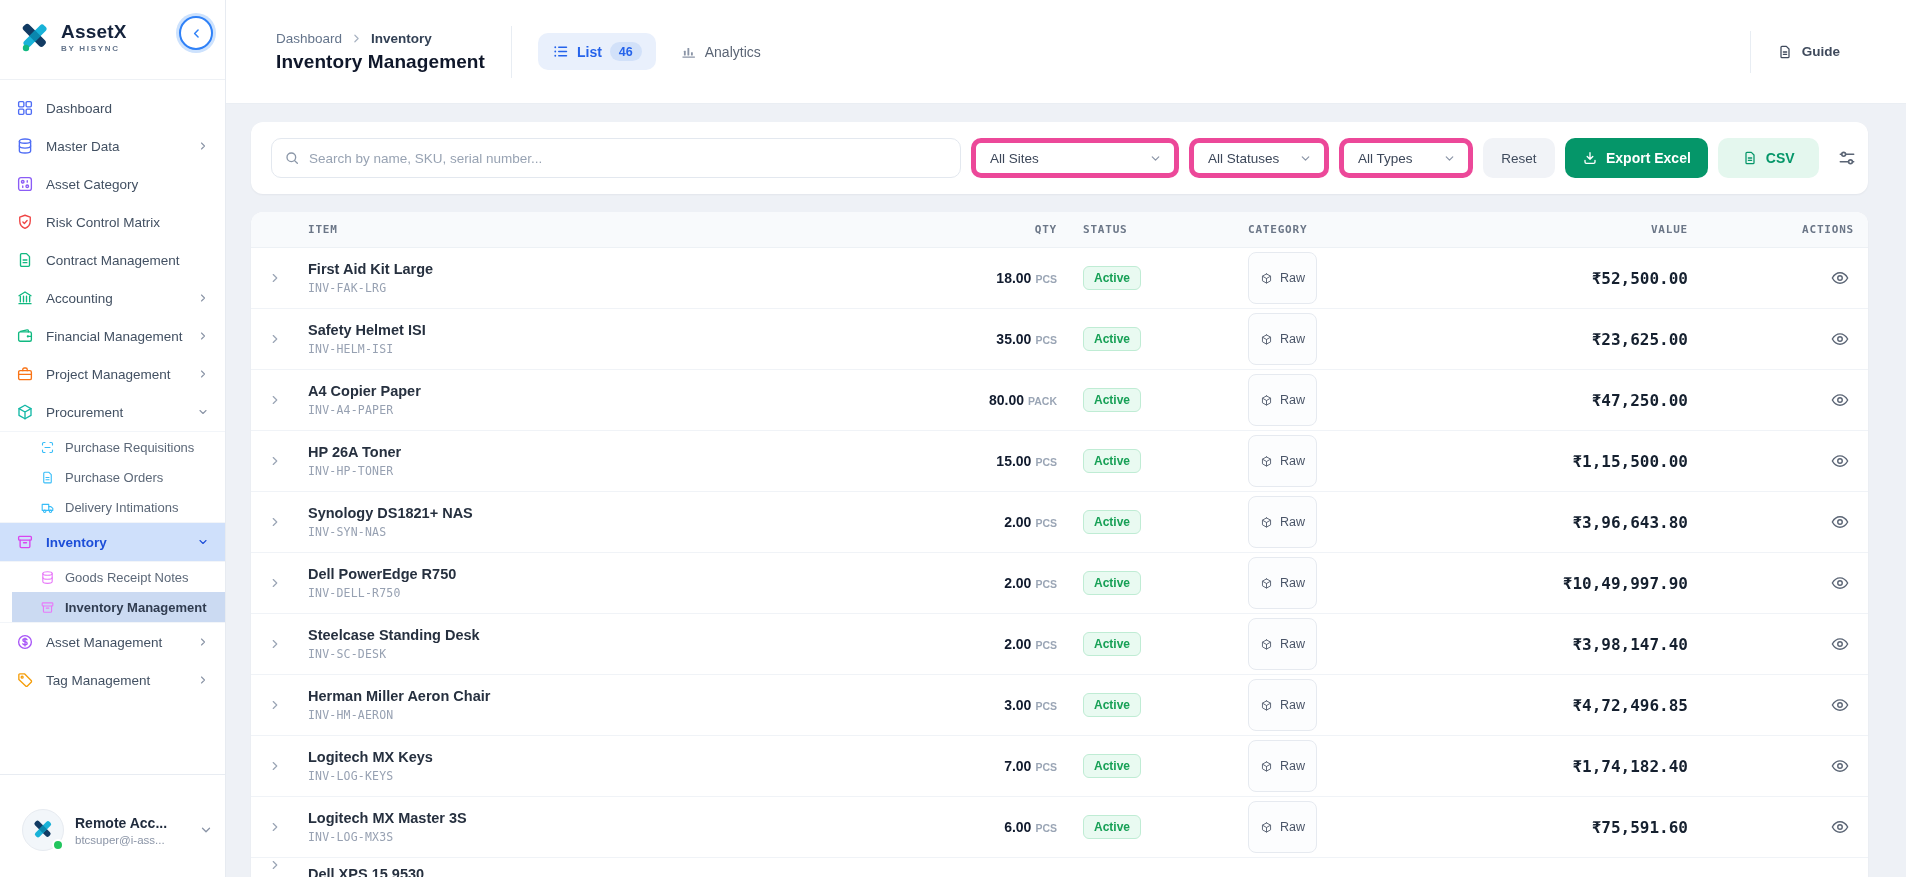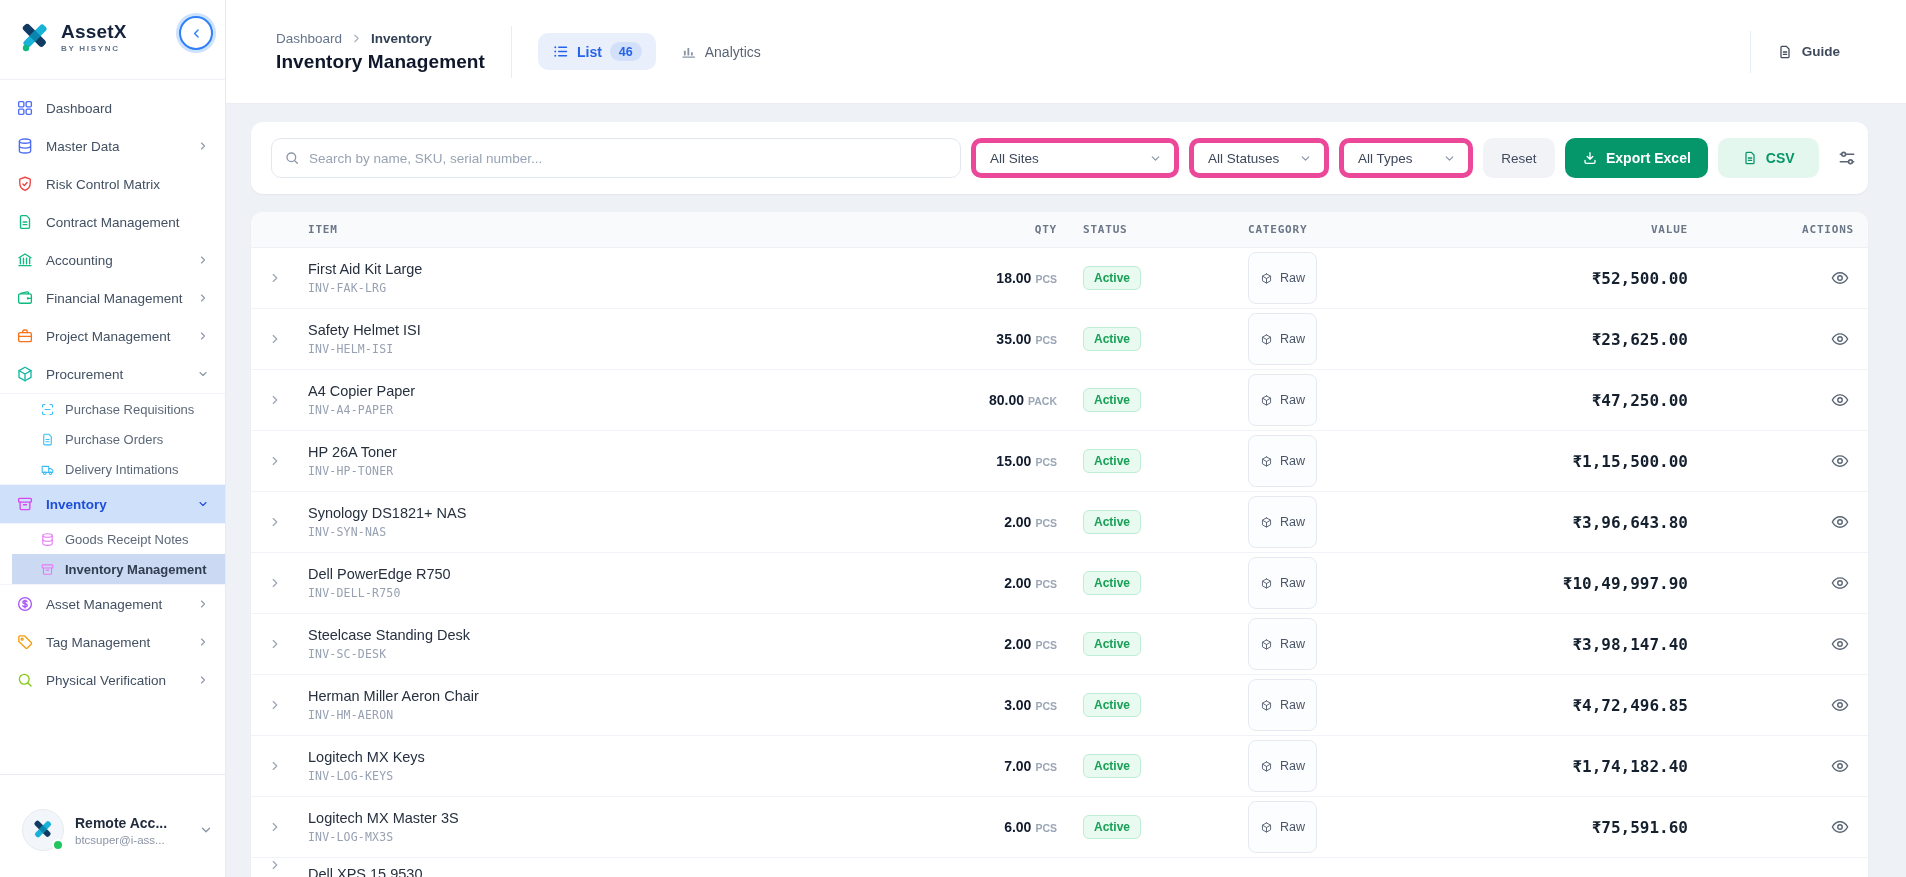--- a/index.html
+++ b/index.html
@@ -89,21 +89,21 @@
            letter-spacing:.8px; }
   .th { white-space:nowrap; }
   .th-item { padding-left:9px; }
   .th-qty { justify-self:end; padding-right:16px; }
   .th-status, .th-cat { padding-left:10px; }
   .th-value { justify-self:end; padding-right:10px; }
   .th-actions { justify-self:end; padding-right:14px; }
   .trow { height:61px; border-bottom:1px solid #f0f3f7; }
   .expander { justify-self:center; color:#9aa5b5; cursor:pointer; display:flex; }
   .cell-item { padding-left:9px; }
-  .item-name { font-size:14.5px; font-weight:400; color:#26303f; }
+  .item-name { font-size:14.5px; font-weight:700; color:#26303f; }
   .item-sku { font-family:"DejaVu Sans Mono",monospace; font-size:11.5px; color:#97a1b2; margin-top:4px;
               letter-spacing:.2px; }
   .cell-qty { justify-self:end; padding-right:16px; white-space:nowrap; }
   .qty-num { font-size:14px; font-weight:700; color:#111b2e; }
   .qty-unit { font-size:10.5px; color:#9aa5b5; font-weight:600; margin-left:4px; }
   .badge-active { justify-self:start; margin-left:10px; background:#e9faf1; border:1px solid #bfecd4;
                   color:#17a056; font-size:12px; font-weight:600; border-radius:6px; padding:4px 10px; }
   .cat-pill { justify-self:start; margin-left:10px; display:flex; align-items:center; gap:7px;
               border:1px solid #e6eaf0; background:#fcfdfe; border-radius:8px; padding:18px 11px;
               font-size:12.5px; color:#4a5568; font-weight:500; }
@@ -163,20 +163,31 @@
           </svg>
         </span>
         <span class="nlabel">Master Data</span>
         <span class="chev">
           <svg width="12" height="12" viewBox="0 0 24 24" fill="none" stroke="currentColor" stroke-width="2.2" stroke-linecap="round" stroke-linejoin="round">
             <path d="m9 6 6 6-6 6"></path>
           </svg>
         </span>
       </div>
       <div class="nav-item">
+        <span class="nicon" style="color: rgb(139, 92, 246);">
+          <svg viewBox="0 0 24 24" fill="none" stroke="currentColor" stroke-width="1.8" stroke-linecap="round" stroke-linejoin="round">
+            <rect x="3.5" y="3.5" width="17" height="17" rx="3"></rect>
+            <circle cx="9" cy="9" r="1.7"></circle>
+            <circle cx="15" cy="15" r="1.7"></circle>
+            <path d="M15 9.5V7.5M9 14.5v2"></path>
+          </svg>
+        </span>
+        <span class="nlabel">Asset Category</span>
+      </div>
+      <div class="nav-item">
         <span class="nicon" style="color: rgb(239, 68, 68);">
           <svg viewBox="0 0 24 24" fill="none" stroke="currentColor" stroke-width="1.8" stroke-linecap="round" stroke-linejoin="round">
             <path d="M12 3l7 2.6v5.1c0 4.6-3 8.3-7 9.8-4-1.5-7-5.2-7-9.8V5.6L12 3z"></path>
             <path d="m9.2 12 2 2 3.6-3.9"></path>
           </svg>
         </span>
         <span class="nlabel">Risk Control Matrix</span>
       </div>
       <div class="nav-item">
         <span class="nicon" style="color: rgb(16, 185, 129);">
@@ -330,34 +341,20 @@
         </span>
       </div>
       <div class="nav-item">
         <span class="nicon" style="color: rgb(245, 158, 11);">
           <svg viewBox="0 0 24 24" fill="none" stroke="currentColor" stroke-width="1.8" stroke-linecap="round" stroke-linejoin="round">
             <path d="M3.8 11.3V5.1a1.3 1.3 0 0 1 1.3-1.3h6.2l8.9 8.9a1.6 1.6 0 0 1 0 2.3l-5 5a1.6 1.6 0 0 1-2.3 0L3.8 11.3z"></path>
             <circle cx="8.2" cy="8.2" r="1.3"></circle>
           </svg>
         </span>
         <span class="nlabel">Tag Management</span>
-        <span class="chev">
-          <svg width="12" height="12" viewBox="0 0 24 24" fill="none" stroke="currentColor" stroke-width="2.2" stroke-linecap="round" stroke-linejoin="round">
-            <path d="m9 6 6 6-6 6"></path>
-          </svg>
-        </span>
-      </div>
-      <div class="nav-item">
-        <span class="nicon" style="color: rgb(132, 204, 22);">
-          <svg viewBox="0 0 24 24" fill="none" stroke="currentColor" stroke-width="1.8" stroke-linecap="round" stroke-linejoin="round">
-            <circle cx="11" cy="11" r="6.5"></circle>
-            <path d="m15.9 15.9 4.1 4.1"></path>
-          </svg>
-        </span>
-        <span class="nlabel">Physical Verification</span>
         <span class="chev">
           <svg width="12" height="12" viewBox="0 0 24 24" fill="none" stroke="currentColor" stroke-width="2.2" stroke-linecap="round" stroke-linejoin="round">
             <path d="m9 6 6 6-6 6"></path>
           </svg>
         </span>
       </div>
     </nav>
   <div class="user-card">
     <span class="avatar">
       <svg width="24" height="24" viewBox="0 0 34 34">

